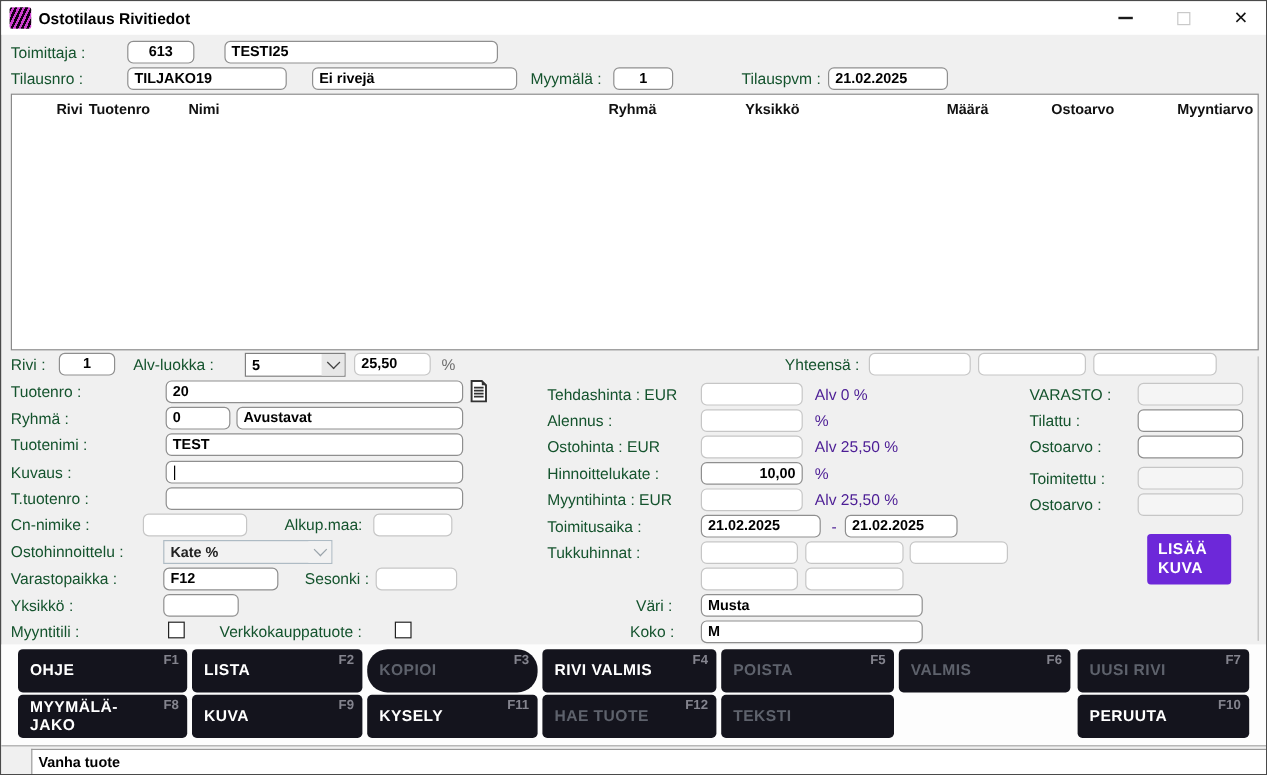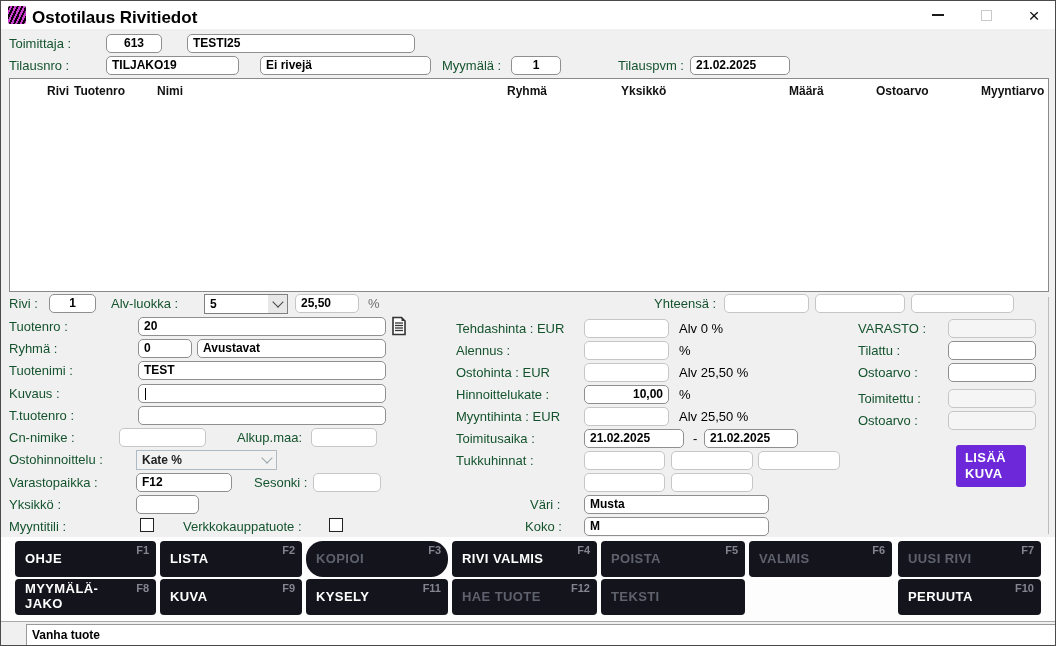--- a/index.html
+++ b/index.html
@@ -3,28 +3,28 @@
 <meta charset="utf-8">
 <style>
   html,body{margin:0;padding:0;}
   body{font-family:"Liberation Sans",sans-serif;background:#d8d8d8;}
   #win{position:relative;width:1056px;height:646px;background:#f0f0f0;
        border:1px solid #4a4a4a;box-sizing:border-box;overflow:hidden;}
   
   #titlebar{position:absolute;left:0;top:0;width:100%;height:28px;background:#ffffff;}
   #appicon{position:absolute;left:7px;top:5px;width:18px;height:18px;border-radius:2px;
      background:repeating-linear-gradient(115deg,#140014 0 2px,#cf3fcf 2px 4px);}
-  #apptitle{position:absolute;left:31px;top:7px;font-size:17px;font-weight:bold;color:#000;}
+  #apptitle{position:absolute;left:31px;top:7px;font-size:13px;font-weight:bold;color:#000;}
   .winctl{position:absolute;top:0;width:34px;height:28px;display:flex;align-items:center;justify-content:center;}
   #min-glyph{width:12px;height:0;border-top:2px solid #1a1a1a;}
   #max-glyph{width:11px;height:11px;border:1.5px solid #c9c9c9;box-sizing:border-box;}
   #close-glyph{font-size:19px;line-height:19px;color:#111;font-weight:400;}
   
   .lbl{position:absolute;font-size:13px;color:#14532d;white-space:nowrap;}
-  .sfx{position:absolute;font-size:13px;color:#000000;white-space:nowrap;}
+  .sfx{position:absolute;font-size:13px;color:#4c1d95;white-space:nowrap;}
   .fld{position:absolute;height:19px;background:#fff;border:1px solid #8f8f8f;border-radius:5px;
        box-sizing:border-box;font-size:12px;font-weight:bold;color:#000;line-height:17px;
        padding:0 5px;overflow:hidden;white-space:nowrap;}
   .fld.lite{border-color:#c6c6c6;}
   .fld.gray{border-color:#c6c6c6;background:#f5f5f5;}
   .fld.center{text-align:center;}
   .fld.right{text-align:right;}
   .combo{position:absolute;height:20px;background:#fff;border:1px solid #7f7f7f;border-radius:0;
        box-sizing:border-box;font-size:12px;font-weight:bold;color:#000;display:flex;align-items:center;}
   .combo .val{flex:1;padding:0 5px;overflow:hidden;white-space:nowrap;}

